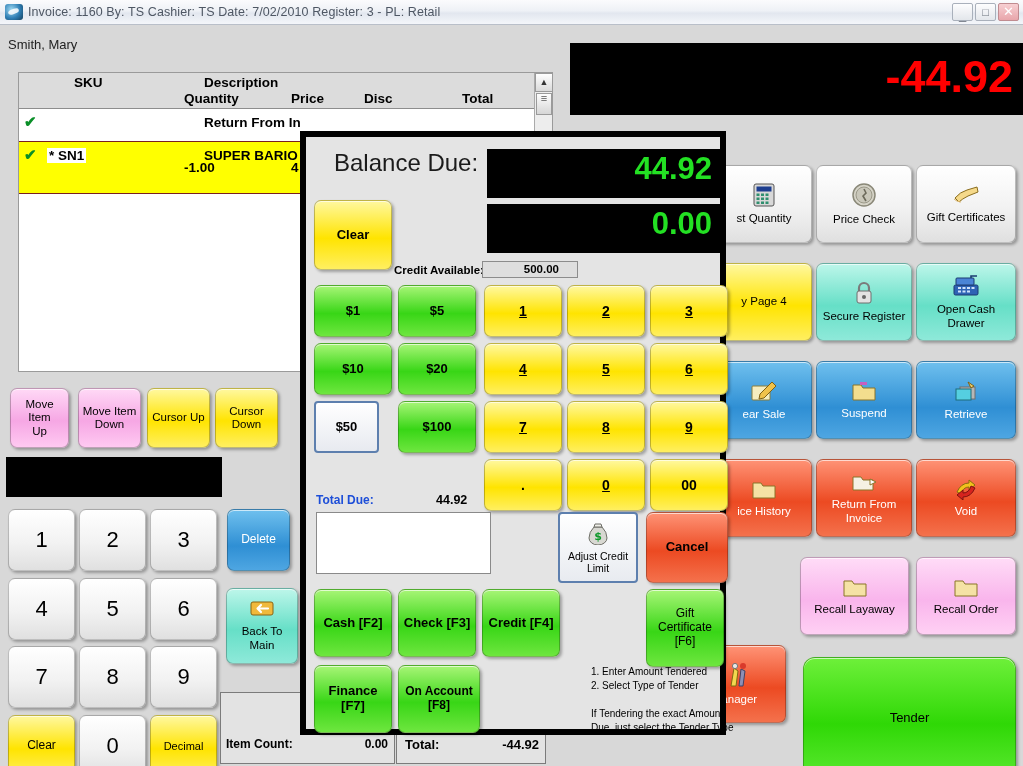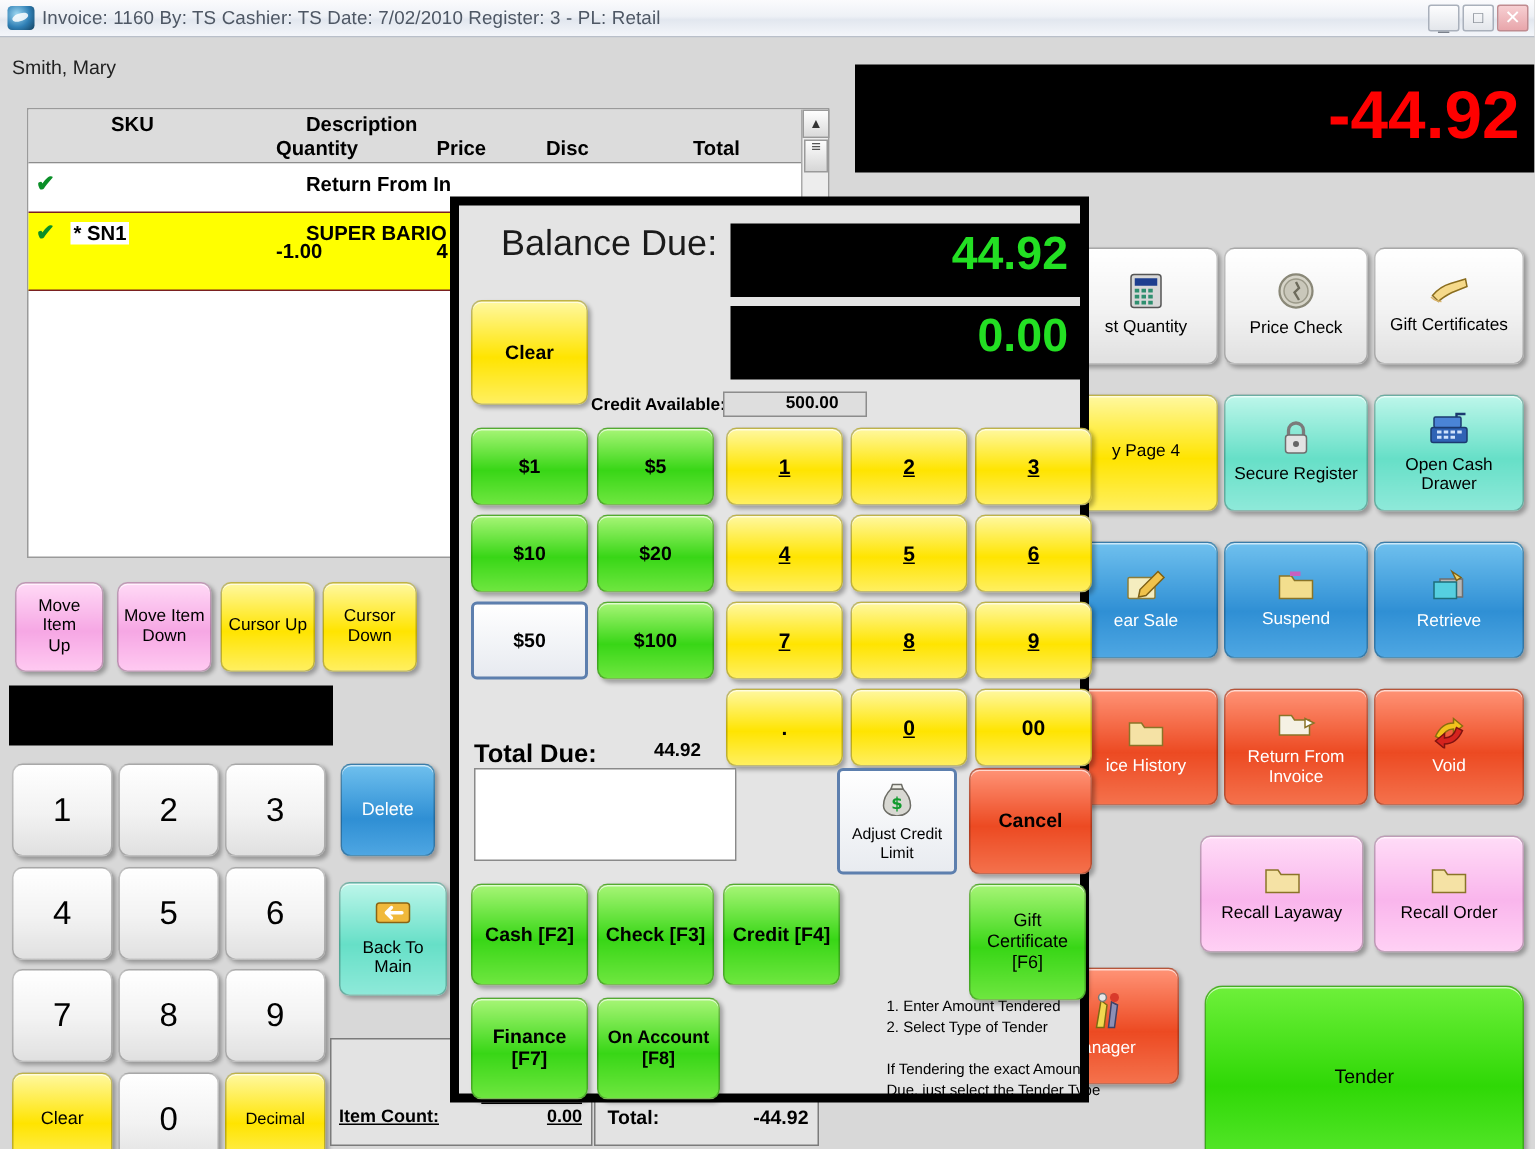--- a/index.html
+++ b/index.html
@@ -114,21 +114,21 @@
   .blackpanel { position: absolute; background: #000; }
   .blackpanel .val {
     position: absolute; right: 10px; font-weight: bold; font-family: "Liberation Sans", sans-serif;
   }
 
   
   #totals-left {
     position: absolute; left: 220px; top: 667px; width: 175px; height: 72px;
     background: #e3e3e3; border: 1px solid #7b7b7b; font-size: 12px; font-weight: bold; color: #000;
   }
-  #totals-left div { position: absolute; right: 6px; text-decoration: underline; }
+  #totals-left div { position: absolute; right: 6px; }
   #totals-right {
     position: absolute; left: 396px; top: 667px; width: 150px; height: 72px;
     background: #e3e3e3; border: 1px solid #7b7b7b; font-size: 13px; font-weight: bold; color: #000;
   }
   .tl-row { line-height: 14px; }
 
   
   #func-panel { position: absolute; left: 570px; top: 120px; width: 453px; height: 500px; }
 
   
@@ -141,21 +141,21 @@
   .mod-black {
     position: absolute; background: #000;
   }
   .mod-black .num { position: absolute; right: 8px; top: 2px; color: #23e023; font-size: 31px; font-weight: bold; }
   #credit-avail-label { position: absolute; left: 88px; top: 127px; font-size: 11.5px; font-weight: bold; color: #000; }
   #credit-avail-box {
     position: absolute; left: 176px; top: 124px; width: 96px; height: 17px;
     background: #dedede; border: 1px solid #8c8c8c; font-size: 11.5px; font-weight: bold;
     text-align: right; padding-right: 18px; line-height: 15px; color: #000;
   }
-  #total-due-label { position: absolute; left: 10px; top: 356px; font-size: 17px; font-weight: bold; color: #000000; }
+  #total-due-label { position: absolute; left: 10px; top: 356px; font-size: 12px; font-weight: bold; color: #1d4ed8; }
   #total-due-val  { position: absolute; left: 130px; top: 356px; font-size: 12.5px; font-weight: bold; color: #000; }
   #amount-entry {
     position: absolute; left: 10px; top: 375px; width: 175px; height: 62px;
     background: #fff; border: 1px solid #8a8a8a;
   }
   #instructions {
     position: absolute; left: 285px; top: 528px; width: 180px;
     font-size: 10px; color: #000; line-height: 14px; white-space: pre-line;
   }
   .kp { font-size: 14px; font-weight: bold; text-decoration: underline; }
@@ -493,21 +493,21 @@
         </div>
       <div class="btn green" style="left:92px; top:148px; width:78px; height:52px; font-size:13px; font-weight:bold;">
           <span class="lbl">$5</span>
         </div>
       <div class="btn green" style="left:8px;  top:206px; width:78px; height:52px; font-size:13px; font-weight:bold;">
           <span class="lbl">$10</span>
         </div>
       <div class="btn green" style="left:92px; top:206px; width:78px; height:52px; font-size:13px; font-weight:bold;">
           <span class="lbl">$20</span>
         </div>
-      <div class="btn" style="left:8px; top:264px; width:78px; height:52px; font-size:13px; font-weight:bold; background:linear-gradient(180deg,#ffffff,#e7eaf0); border:2px solid #5d7fae; border-radius:4px; box-shadow:none;">
+      <div class="btn" style="left:8px; top:264px; width:65px; height:52px; font-size:13px; font-weight:bold; background:linear-gradient(180deg,#ffffff,#e7eaf0); border:2px solid #5d7fae; border-radius:4px; box-shadow:none;">
           <span class="lbl">$50</span>
         </div>
       <div class="btn green" style="left:92px; top:264px; width:78px; height:52px; font-size:13px; font-weight:bold;">
           <span class="lbl">$100</span>
         </div>
 
       <div class="btn yellow" style="left:178px; top:148px; width:78px; height:52px;">
           <span class="lbl kp">1</span>
         </div>
       <div class="btn yellow" style="left:261px; top:148px; width:78px; height:52px;">

